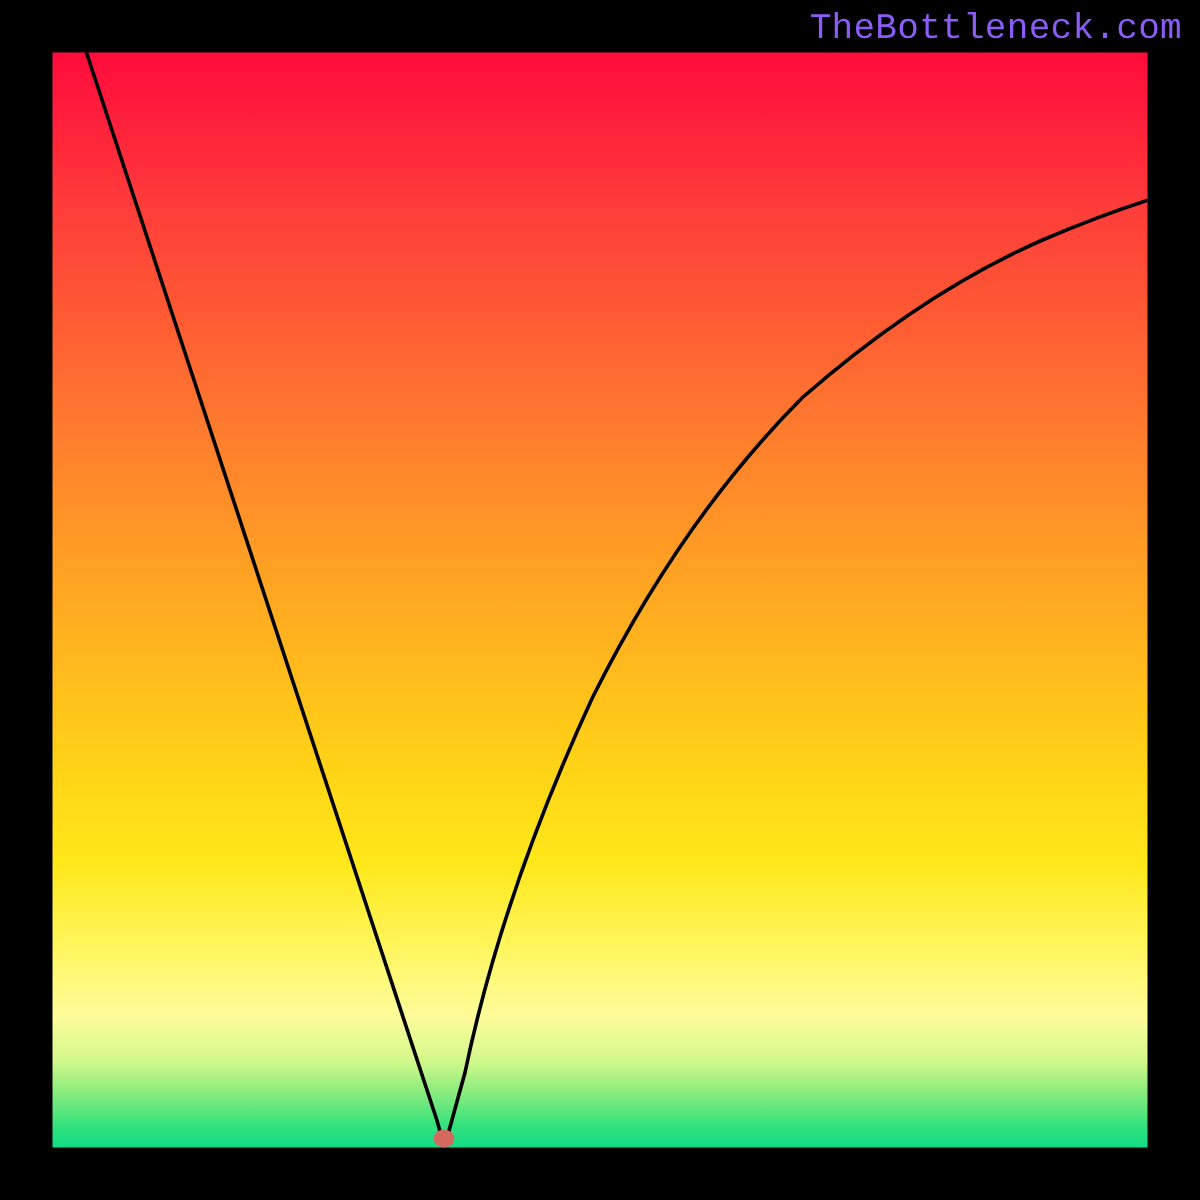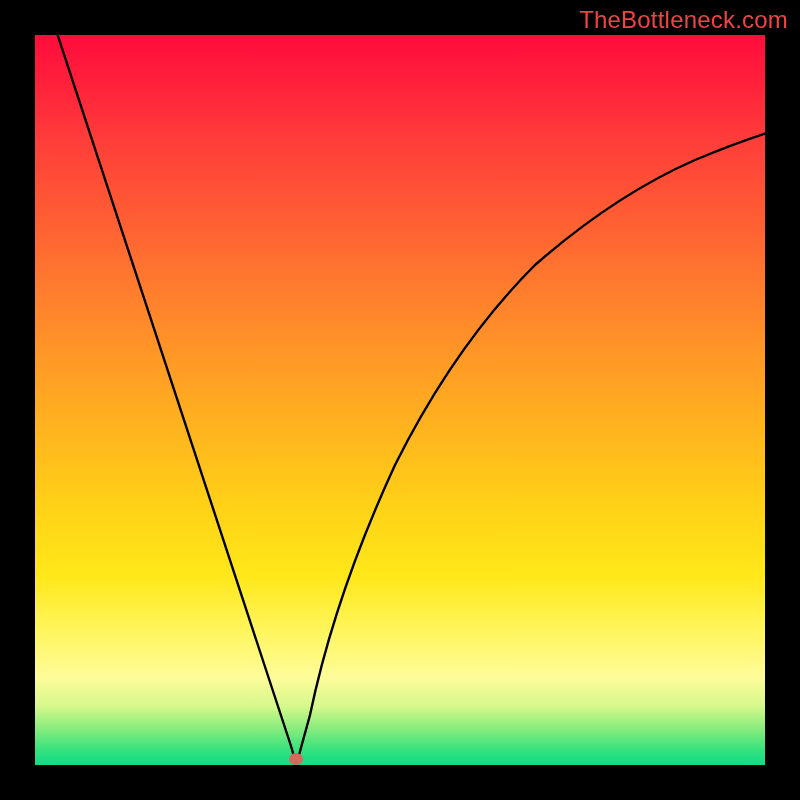--- a/index.html
+++ b/index.html
@@ -40,25 +40,25 @@
       #d4f88c 92%,
       #89ec7d 95%,
       #34e27e 98%,
       #10dc87 100%
     );
   }
   .watermark {
     position: absolute;
     top: 6px;
     right: 12px;
-    color: #ef4444;
+    color: #8b5cf6;
     font-size: 24px;
     font-weight: 500;
     letter-spacing: 0.2px;
-    font-family: Liberation Sans, sans-serif;
+    font-family: Liberation Mono, monospace;
   }
   svg.curve {
     position: absolute;
     left: 0;
     top: 0;
     width: 730px;
     height: 730px;
   }
   .marker {
     position: absolute;

